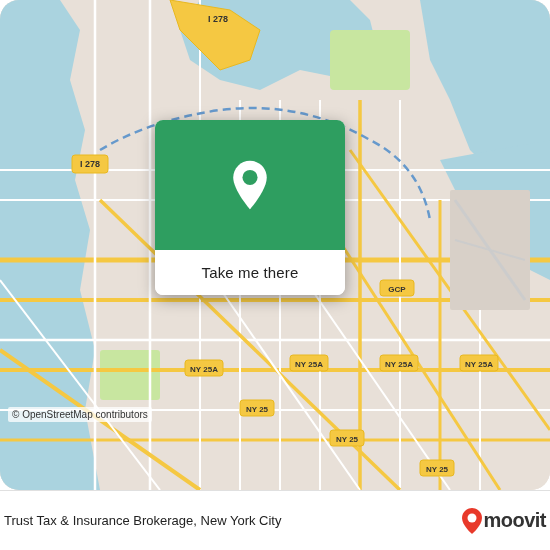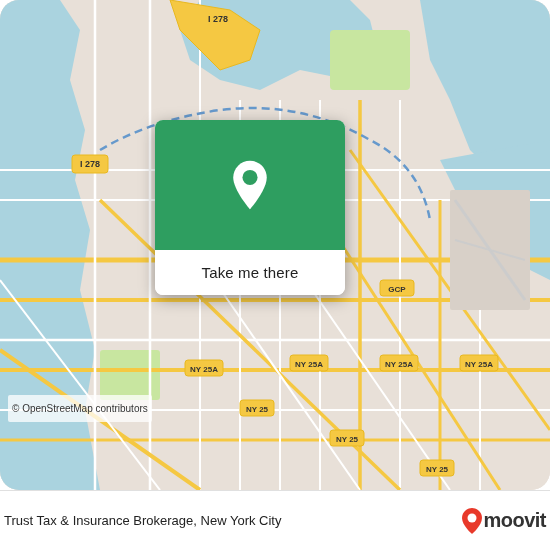--- a/index.html
+++ b/index.html
@@ -113,21 +113,21 @@
       letter-spacing: -0.5px;
     }
 
     #attribution {
       position: absolute;
       bottom: 68px;
       left: 8px;
       font-size: 10px;
       color: #333;
       background: rgba(255,255,255,0.75);
-      padding: 8px 4px;
+      padding: 2px 4px;
       border-radius: 2px;
     }
   </style>
 </head>
 <body>
 
 <div id="map-container">
   <svg id="map-svg" viewBox="0 0 550 490" xmlns="http://www.w3.org/2000/svg">
 
     <rect width="550" height="490" fill="#e8e0d8"></rect>

